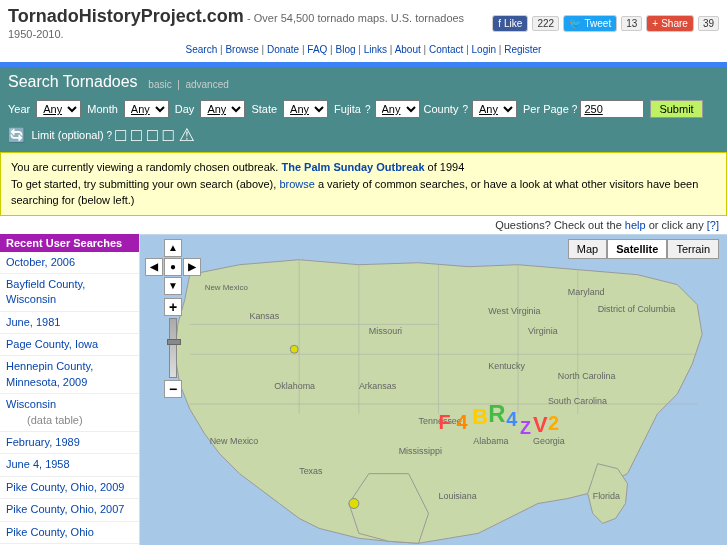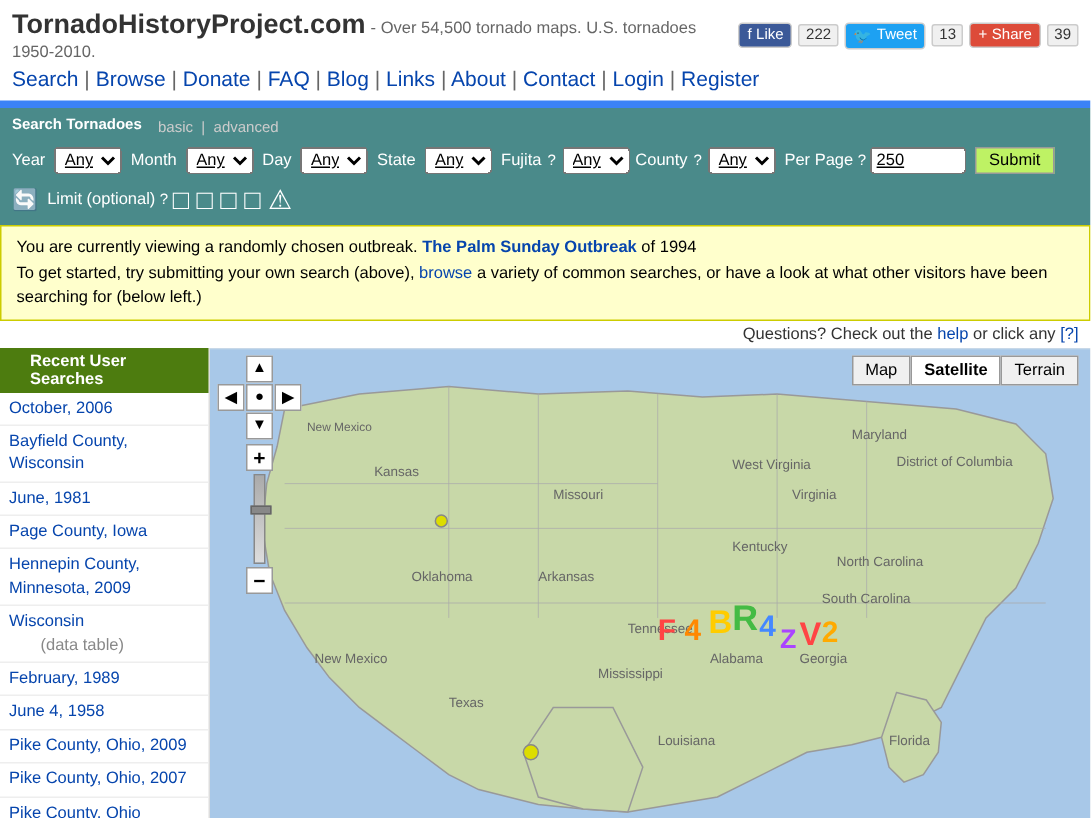--- a/index.html
+++ b/index.html
@@ -9,27 +9,27 @@
     #header { background: #fff; padding: 6px 8px 4px; border-bottom: 5px solid #3b82f6; }
     #header-top { display: flex; align-items: center; justify-content: space-between; }
     #site-title { font-size: 18px; font-weight: bold; color: #333; }
     #site-subtitle { font-size: 11px; color: #666; }
     #social-buttons { display: flex; gap: 4px; align-items: center; }
     .social-btn { display: inline-flex; align-items: center; font-size: 10px; padding: 2px 5px; border: 1px solid #ccc; border-radius: 3px; gap: 3px; }
     .social-fb { background: #3b5998; color: #fff; }
     .social-tweet { background: #1da1f2; color: #fff; }
     .social-share { background: #dd4b39; color: #fff; }
     .social-count { background: #f0f0f0; color: #333; border: 1px solid #ccc; padding: 1px 4px; font-size: 10px; border-radius: 2px; }
-    #nav-links { padding: 3px 0; font-size: 14px; }
+    #nav-links { text-align: center; padding: 3px 0; font-size: 10px; }
     #nav-links a { color: #0645ad; text-decoration: none; }
     #nav-links span { color: #666; }
 
     
     #search-box { background: #4a8a8a; padding: 6px 8px; }
-    #search-title { color: #fff; font-size: 10px; font-weight: bold; margin-bottom: 4px; }
+    #search-title { color: #fff; font-size: 16px; font-weight: normal; margin-bottom: 4px; }
     #search-title-links { font-size: 10px; color: #ccc; margin-left: 8px; }
     #search-title-links a { color: #ccc; }
     #search-row { display: flex; align-items: center; gap: 6px; flex-wrap: wrap; }
     .search-label { color: #fff; font-size: 11px; white-space: nowrap; }
     .search-select { font-size: 11px; padding: 1px 2px; text-decoration: underline; }
     #fujita-county { display: flex; gap: 4px; align-items: center; }
     #per-page-section { display: flex; align-items: center; gap: 3px; }
     #submit-btn { background: #bef264; border: 1px solid #999; padding: 2px 8px; font-size: 11px; cursor: pointer; }
     #limit-section { display: flex; align-items: center; gap: 3px; }
     .icon-btn { font-size: 14px; cursor: pointer; }
@@ -39,21 +39,21 @@
     #info-banner a { color: #0645ad; }
     .highlight-link { color: #cc0000; font-weight: bold; text-decoration: none; }
     #questions-bar { text-align: right; font-size: 11px; padding: 3px 8px; color: #333; }
     #questions-bar a { color: #0645ad; }
 
     
     #main-content { display: flex; }
 
     
     #sidebar { width: 140px; min-width: 140px; border-right: 1px solid #ddd; padding: 0; font-size: 11px; }
-    .sidebar-section-title { background: #4d7c0f; color: #fff; padding: 3px 20px; font-weight: bold; font-size: 11px; }
+    .sidebar-section-title { background: #a21caf; color: #fff; padding: 3px 6px; font-weight: bold; font-size: 11px; }
     .sidebar-item { padding: 3px 6px; border-bottom: 1px solid #eee; cursor: pointer; color: #0645ad; line-height: 1.4; }
 
     
     #map-area { flex: 1; position: relative; background: #e8e8e8; min-height: 340px; overflow: hidden; }
     #map-container { position: relative; width: 100%; height: 340px; background: #c8d8e8; }
     #map-controls { position: absolute; top: 8px; left: 8px; z-index: 10; }
     .map-ctrl-btn { background: #fff; border: 1px solid #999; width: 18px; height: 18px; display: flex; align-items: center; justify-content: center; cursor: pointer; font-size: 12px; font-weight: bold; }
     #map-type-buttons { position: absolute; top: 5px; right: 8px; display: flex; }
     .map-type-btn { background: #f0f0f0; border: 1px solid #999; padding: 3px 8px; font-size: 11px; cursor: pointer; }
     .map-type-btn.active { background: #fff; font-weight: bold; }

